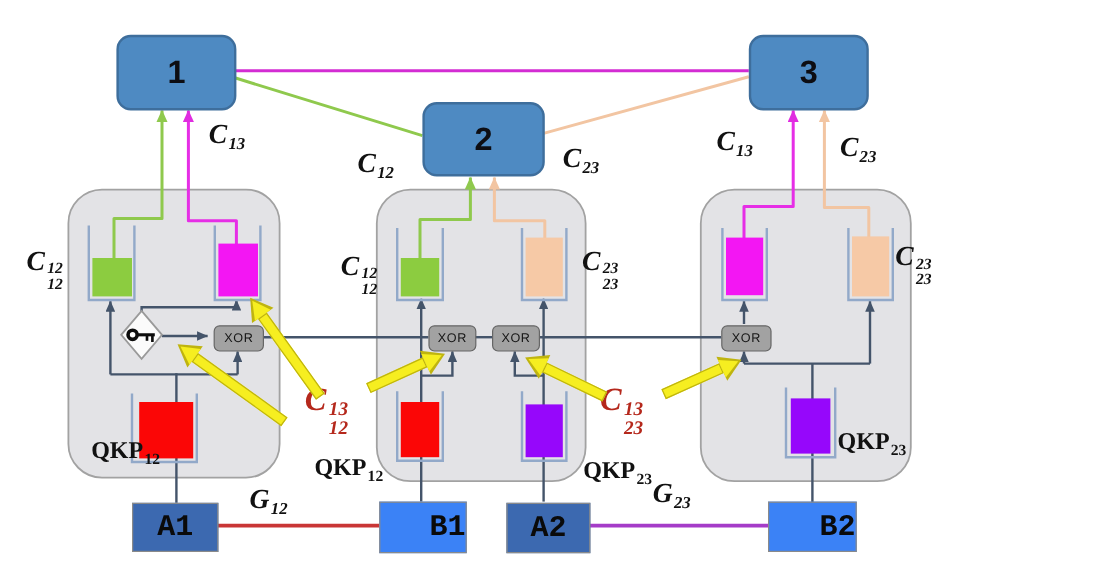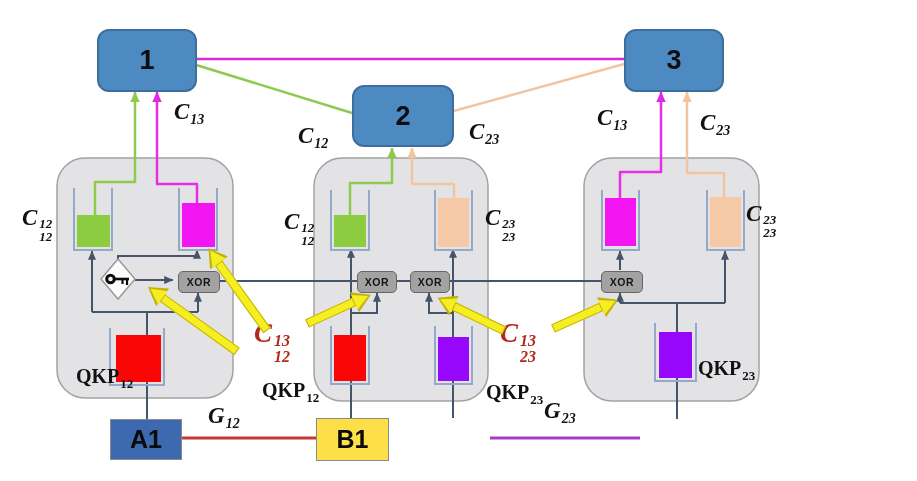--- a/index.html
+++ b/index.html
@@ -4,25 +4,25 @@
 <style>
   html,body{margin:0;padding:0;background:#ffffff;}
   .stage{position:relative;width:917px;height:481px;background:#ffffff;overflow:hidden;
          font-family:"Liberation Sans",sans-serif;}
   .stage svg{position:absolute;left:0;top:0;z-index:1;}
 
   
   .node{position:absolute;z-index:3;background:#4e8ac2;border:2px solid #3e6e9c;border-radius:12px;
         display:flex;align-items:center;justify-content:center;font-weight:bold;font-size:27px;color:#0d0d12;}
   .endp{position:absolute;z-index:3;border:1px solid #8a8a8a;display:flex;align-items:center;justify-content:center;
-        font-weight:bold;font-size:25px;color:#0a0a0a;}
+        font-weight:bold;font-size:25px;color:#0a0a0a;font-family:Liberation Mono, monospace;}
   .endp.a{background:#3c69b0;}
-  .endp.b{background:#fde047;}
+  .endp.b{background:#3b82f6;justify-content:flex-end;}
   .xorbox{position:absolute;z-index:3;background:#a2a2a2;border:1px solid #666;border-radius:5px;
-        display:flex;align-items:center;justify-content:center;font-weight:bold;font-size:10.5px;
+        display:flex;align-items:center;justify-content:center;font-weight:normal;font-size:10.5px;
         letter-spacing:.5px;color:#141414;}
 
   
   .lbl{position:absolute;z-index:4;font-family:"Liberation Serif",serif;font-weight:bold;font-style:italic;
        color:#111;white-space:nowrap;line-height:1;}
   .lbl .base{font-size:23px;}
   .lbl .sub{font-size:14px;vertical-align:-0.35em;margin-left:1px;}
   .lbl .stack{display:inline-flex;flex-direction:column;line-height:1.02;font-size:13px;
        margin-left:2px;transform:translateY(0.22em);}
   .lbl .stack span{display:block;}
@@ -168,20 +168,26 @@
   <div class="xorbox" style="left:601px;top:271px;width:40px;height:20px">
       <span>XOR</span>
     </div>
 
   <div class="endp a" style="left:110px;top:419px;width:70px;height:39px">
       <span>A1</span>
     </div>
   <div class="endp b" style="left:316px;top:418px;width:71px;height:41px">
       <span>B1</span>
     </div>
+  <div class="endp a" style="left:422px;top:419px;width:68px;height:40px">
+      <span>A2</span>
+    </div>
+  <div class="endp b" style="left:640px;top:418px;width:72px;height:40px">
+      <span>B2</span>
+    </div>
 
   <div class="lbl" style="left:174px;top:100px"><span class="base">C</span><span class="sub">13</span></div>
   <div class="lbl" style="left:298px;top:124px"><span class="base">C</span><span class="sub">12</span></div>
   <div class="lbl" style="left:469px;top:120px"><span class="base">C</span><span class="sub">23</span></div>
   <div class="lbl" style="left:597px;top:106px"><span class="base">C</span><span class="sub">13</span></div>
   <div class="lbl" style="left:700px;top:111px"><span class="base">C</span><span class="sub">23</span></div>
 
   <div class="lbl" style="left:22px;top:206px"><span class="base">C</span><span class="stack">
         <span>12</span>
         <span>12</span>

